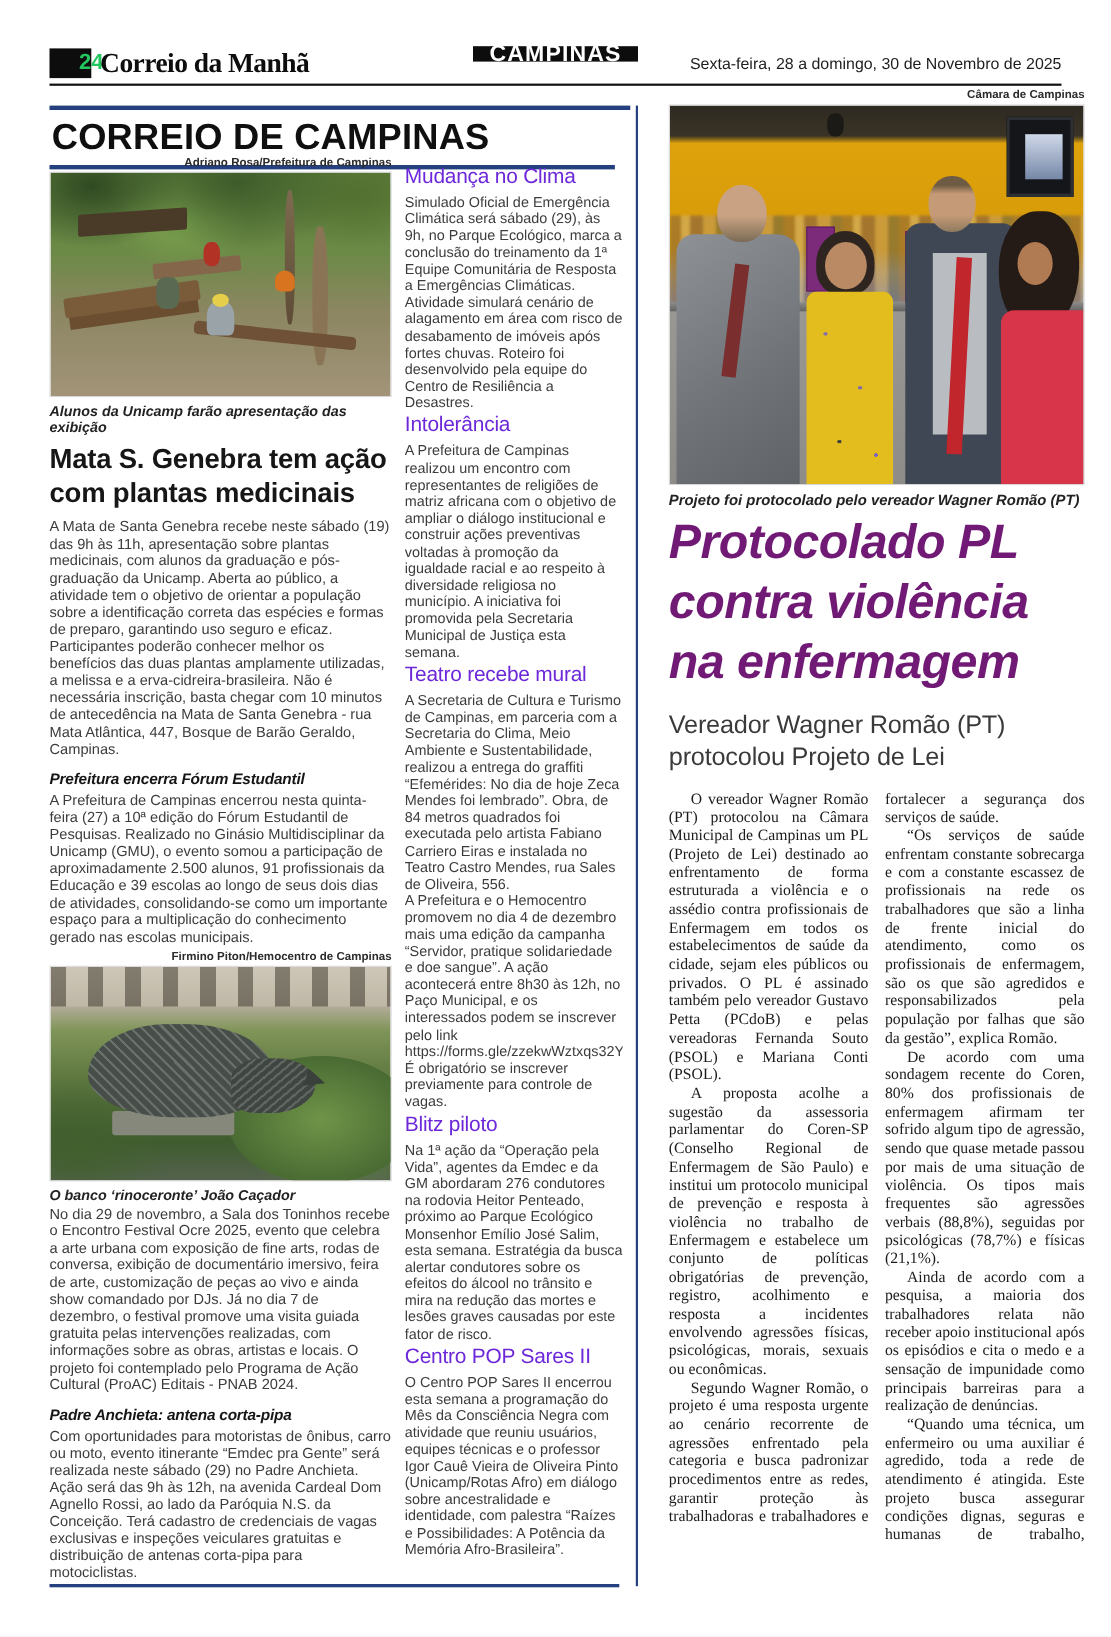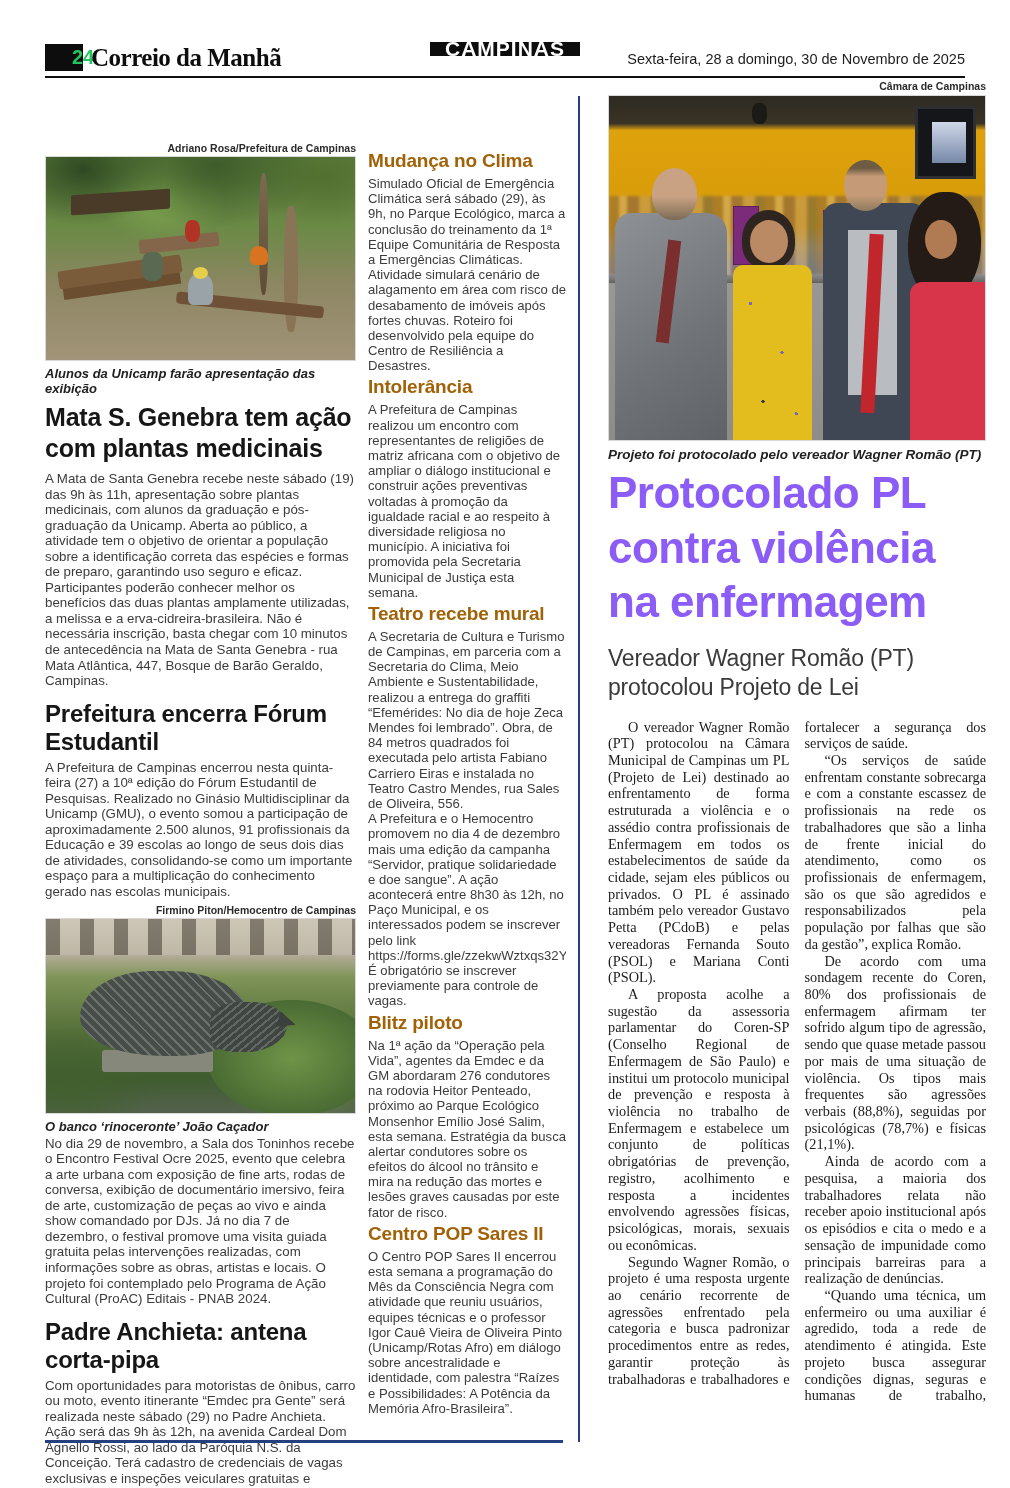--- a/index.html
+++ b/index.html
@@ -30,21 +30,21 @@
 
   
   .credit { font-size:10.5px; font-weight:700; color:#2b2b2b; text-align:right; }
   .caption { font-size:13px; font-style:italic; font-weight:600; color:#222; }
   .sans-body { font-size:13.3px; line-height:1.17; color:#3c3c3c; }
 
   
   .col-left { position:absolute; left:45px; top:142px; width:311px; }
   .col-left .credit { margin-bottom:2px; }
   .headline-md { font-size:25px; line-height:1.22; font-weight:700; color:#161616; margin:6px 0 8px; letter-spacing:-0.2px; }
-  .headline-sm { font-size:24px; font-weight:700; color:#161616; margin:11px 0 4px; letter-spacing:-0.2px; }
+  .headline-sm { font-size:14px; font-weight:700; color:#161616; margin:11px 0 4px; letter-spacing:-0.2px;font-style:italic; }
   .headline-center { text-align:center; }
   .col-left .caption { margin:5px 0 2px; }
 
   
   .photo { position:relative; overflow:hidden; width:100%; border:1px solid #d8d8d8; }
   .photo div { position:absolute; }
 
   .photo-forest { height:205px;
     background:
       radial-gradient(ellipse 120px 80px at 12% 6%, #2f4a22 0%, rgba(47,74,34,0) 70%),
@@ -104,46 +104,51 @@
   .man-right-blazer { left:57%; top:31%; width:27%; height:69%; background:#3f4654; border-radius:14px 14px 0 0; }
   .man-right-shirt { left:63.5%; top:39%; width:13%; height:48%; background:#b9bdc2; }
   .man-right-tie { left:68%; top:40%; width:3.8%; height:52%; background:#c0262b; transform:rotate(3deg); }
   .man-right-head { left:62.5%; top:18.5%; width:11.5%; height:15%; background:linear-gradient(180deg,#6d5b43 16%, #c59a76 32%, #c59a76 70%, #8d7a5f); border-radius:48%; }
   .woman-red-top { left:80%; top:54%; width:20%; height:46%; background:#d8354a; border-radius:12px 0 0 0; }
   .woman-red-hair { left:79.5%; top:28%; width:19.5%; height:32%; background:#241a16; border-radius:50% 45% 55% 50%; }
   .woman-red-face { left:84%; top:36%; width:8.5%; height:11.5%; background:#b07a52; border-radius:50%; }
 
   
   .col-mid { position:absolute; left:368px; top:150px; width:198px; height:1284px; overflow:hidden; }
-  .brief-heading { font-size:19px; font-weight:700; color:#a16207; margin:3px 0 4px; letter-spacing:-0.2px; }
+  .brief-heading { font-size:19px; font-weight:400; color:#6d28d9; margin:3px 0 4px; letter-spacing:-0.2px; }
   .col-mid .brief:first-child .brief-heading { margin-top:0; }
   .col-mid .sans-body { font-size:13.1px; line-height:1.16; }
 
   
   .col-right { position:absolute; left:608px; top:80px; width:378px; }
   .col-right .credit { margin-bottom:3px; }
   .col-right .caption { margin:6px 0 4px; font-size:13.5px; }
-  .headline-xl { font-size:44px; line-height:1.24; font-weight:700; color:#8b5cf6; letter-spacing:-0.5px; margin:4px 0 14px; }
+  .headline-xl { font-size:44px; line-height:1.24; font-weight:700; color:#701a75; letter-spacing:-0.5px; margin:4px 0 14px;font-style:italic; }
   .subhead { font-size:23px; line-height:1.28; font-weight:400; color:#3a3a3a; margin-bottom:16px; letter-spacing:-0.2px; }
   .serif-body { font-family:"Liberation Serif", serif; font-size:14.3px; line-height:1.17; color:#1b1b1b;
                 text-align:justify; column-count:2; column-gap:15px; height:688px; overflow:hidden; }
   .serif-body p { text-indent:1.4em; margin:0; }
 </style>
 </head>
 <body>
 
 <div class="page">
 
   <div class="top-header">
     <div class="pagenum-box">24</div>
     <div class="masthead">Correio da Manhã</div>
     <div class="section-box">CAMPINAS</div>
     <div class="edition-date">Sexta-feira, 28 a domingo, 30 de Novembro de 2025</div>
   </div>
 
+  <div class="correio-header">
+    <div class="rule-blue-top"></div>
+    <div class="correio-title">CORREIO DE CAMPINAS</div>
+    <div class="rule-blue-bottom"></div>
+  </div>
 
   <div class="vline-blue"></div>
   <div class="hline-blue-bottom"></div>
 
   <div class="col-left">
     <div class="credit">Adriano Rosa/Prefeitura de Campinas</div>
 
     <div class="photo photo-forest">
       <div class="pavilion-roof"></div>
       <div class="tree-trunk-1"></div>

